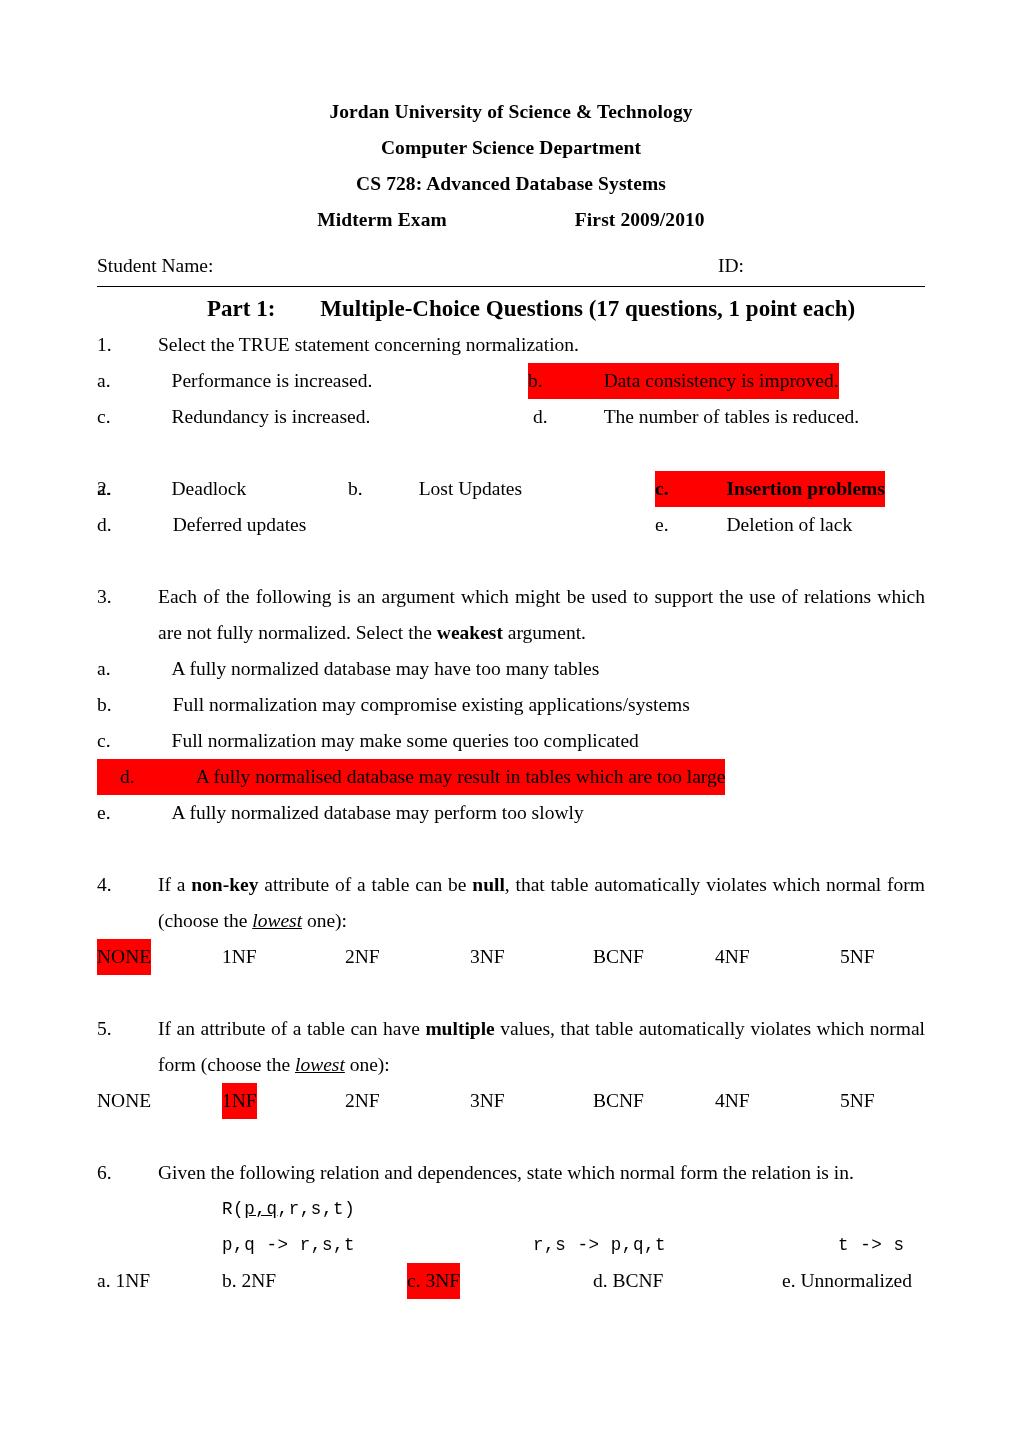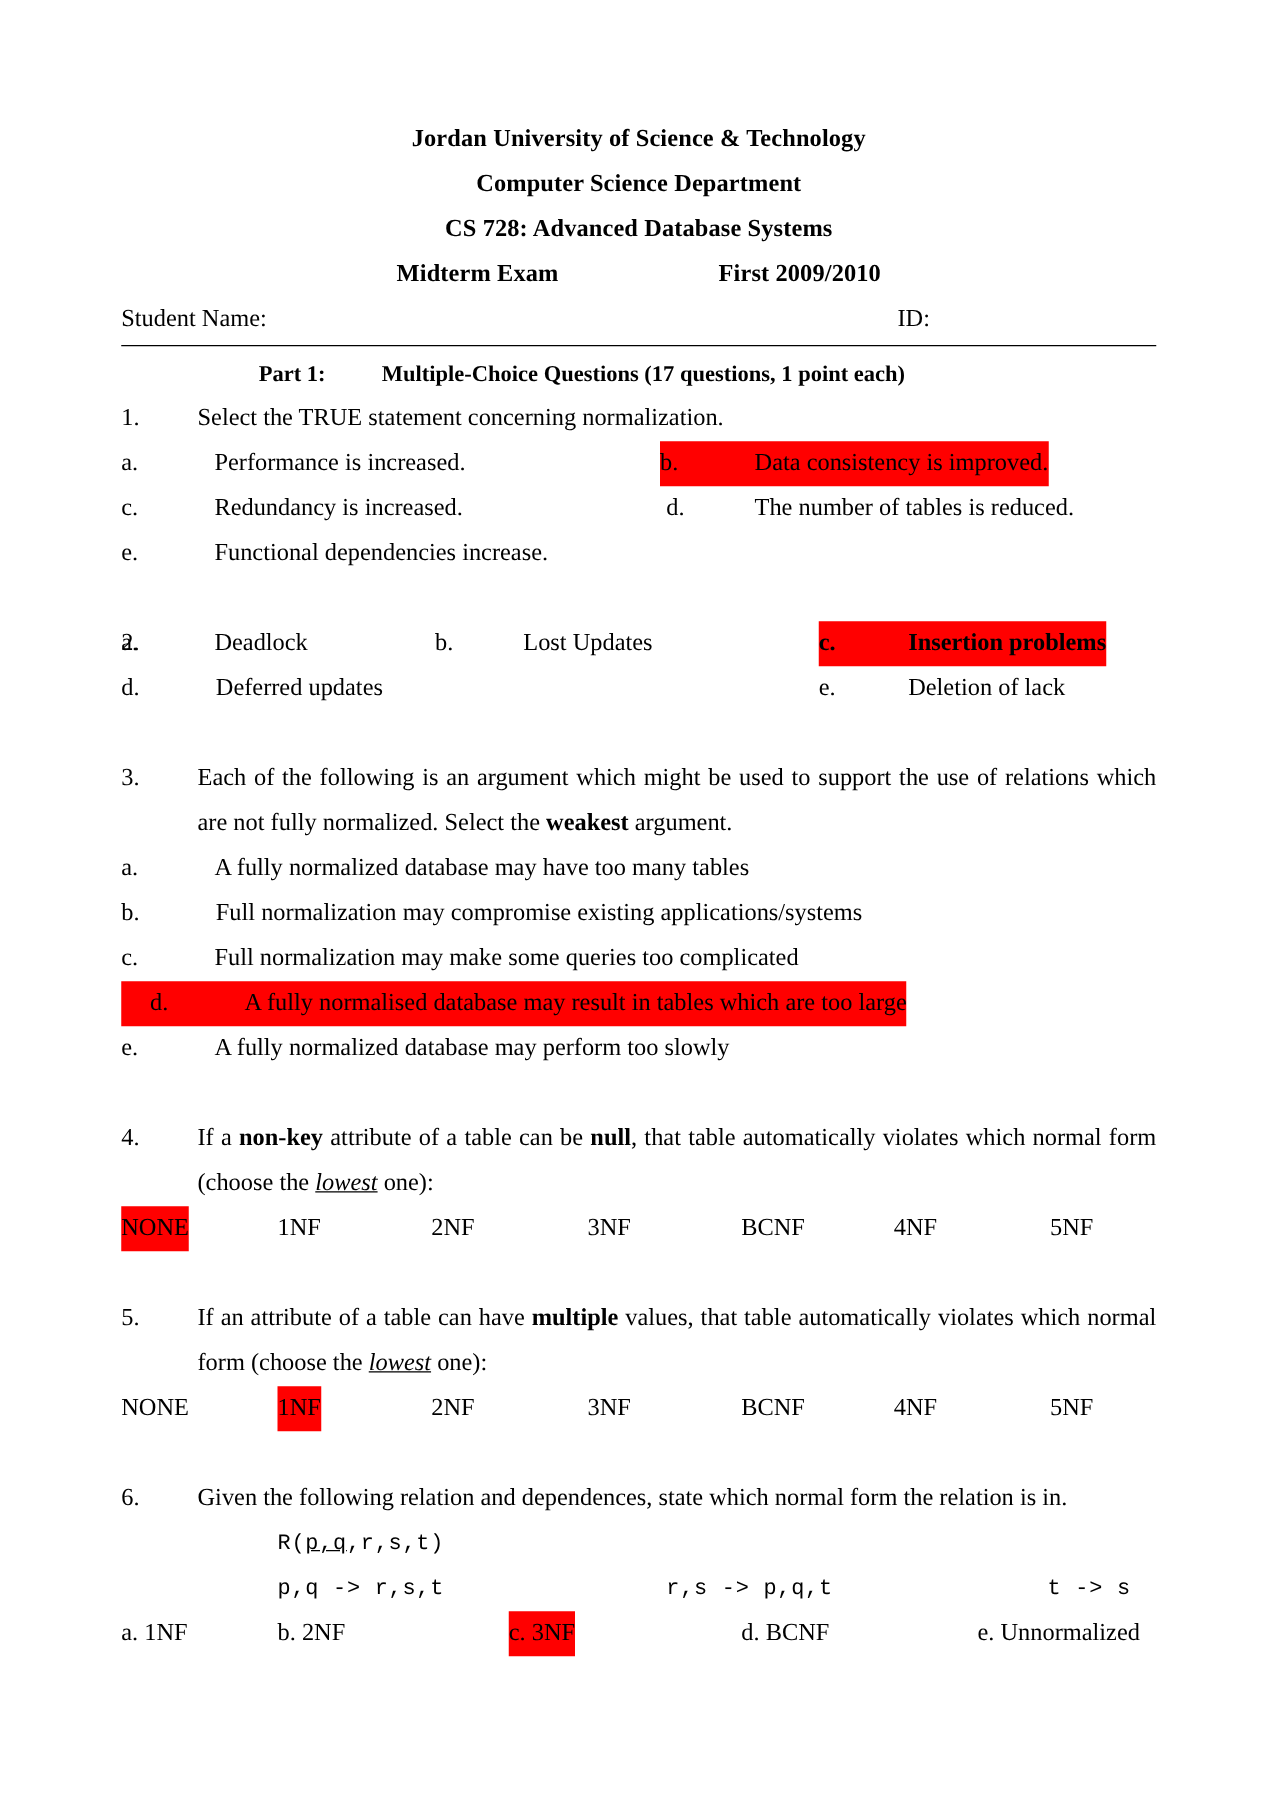--- a/index.html
+++ b/index.html
@@ -44,37 +44,37 @@
   .hdr .exam-row .seg1 { display: inline-block; }
   .hdr .exam-row .gap  { display: inline-block; width: 128px; }
   .hdr .exam-row .seg2 { display: inline-block; }
 
   
   .namerow {
     position: relative;
     height: 33px;
     font-size: 19.5px;
     border-bottom: 1.6px solid #000;
-    margin-top: 5px;
+    margin-top: 15px;
   }
   .namerow .nm {
     position: absolute;
     left: 0;
     top: 2px;
   }
   .namerow .idlbl {
     position: absolute;
     left: 621px;
     top: 2px;
   }
 
   
   .parthead {
     font-weight: bold;
-    font-size: 18px;
+    font-size: 23px;
     line-height: 36px;
     margin-top: 4px;
     white-space: nowrap;
   }
   .parthead .pl { display: inline-block; margin-left: 110px; }
   .parthead .pg { display: inline-block; width: 45px; }
 
   
   .q {
     font-size: 19.5px;
@@ -163,25 +163,20 @@
         <span class="cell hl" style="left:431px;">
           <span class="lbl">b.</span><span class="gp" style="width:61px;"></span><span>Data consistency is improved.</span>
         </span>
       </div>
       <div class="orow">
         <span class="cell" style="left:0px;">
           <span class="lbl">c.</span><span class="gp" style="width:61px;"></span><span>Redundancy is increased.</span>
         </span>
         <span class="cell" style="left:436px;text-align:right;">
           <span class="lbl">d.</span><span class="gp" style="width:56px;"></span><span>The number of tables is reduced.</span>
-        </span>
-      </div>
-      <div class="orow">
-        <span class="cell" style="left:0px;">
-          <span class="lbl">e.</span><span class="gp" style="width:61px;"></span><span>Functional dependencies increase.</span>
         </span>
       </div>
     </div>
 
     <div class="spacer"></div>
 
     <div class="q">
       <div class="qtext lastline-left">
         <span class="num">2.</span>
       </div>

